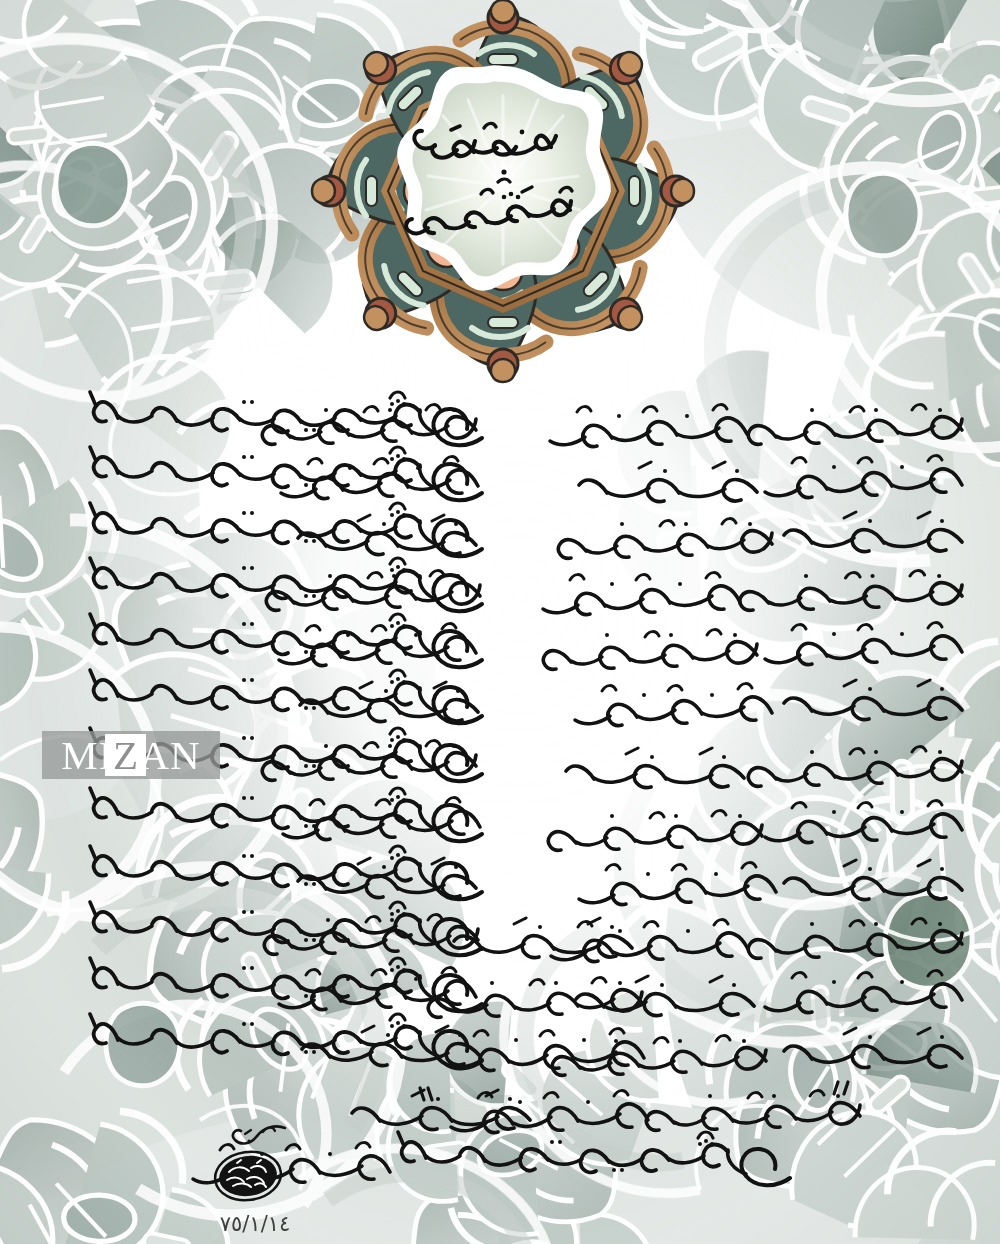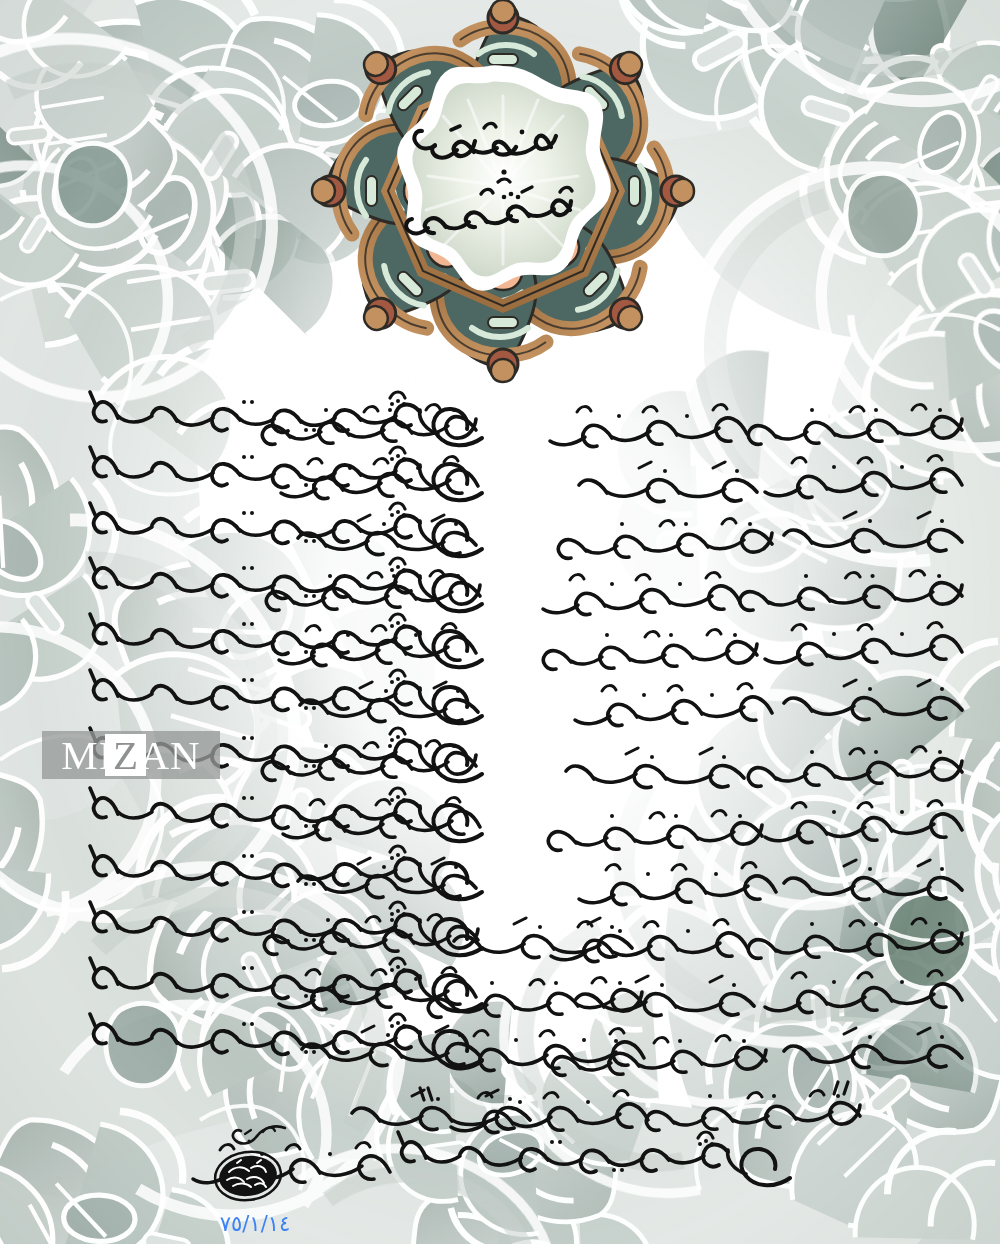--- a/index.html
+++ b/index.html
@@ -65,21 +65,21 @@
   }
 
   
   #colophon{position:absolute;left:175px;top:1120px;width:200px;height:124px;z-index:16;}
   #sig{position:absolute;left:48px;top:2px;width:70px;height:28px;}
   #seal{position:absolute;left:36px;top:28px;width:74px;height:56px;}
   #date{
     position:absolute;left:10px;top:92px;width:140px;
     text-align:center;
     font-family:"DejaVu Sans", sans-serif;
-    font-size:21px;color:#3b82f6;direction:ltr;letter-spacing:1px;
+    font-size:21px;color:#404040;direction:ltr;letter-spacing:1px;
   }
 </style>
 </head>
 <body>
 
 <div id="page">
 
   <div class="bg-layer">
     <svg width="1000" height="1244" viewBox="0 0 1000 1244" xmlns="http://www.w3.org/2000/svg" style="position:absolute;inset:0;">
       <defs>

